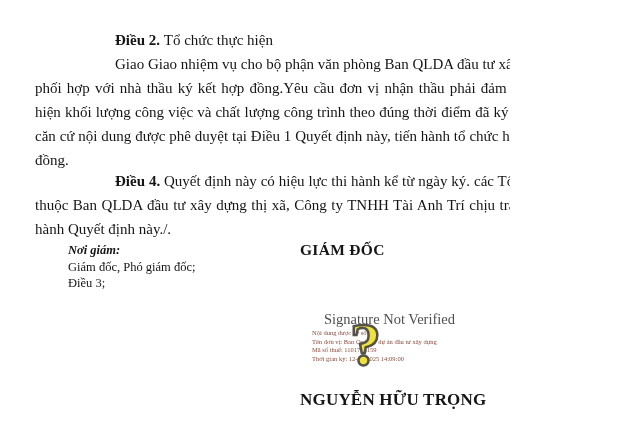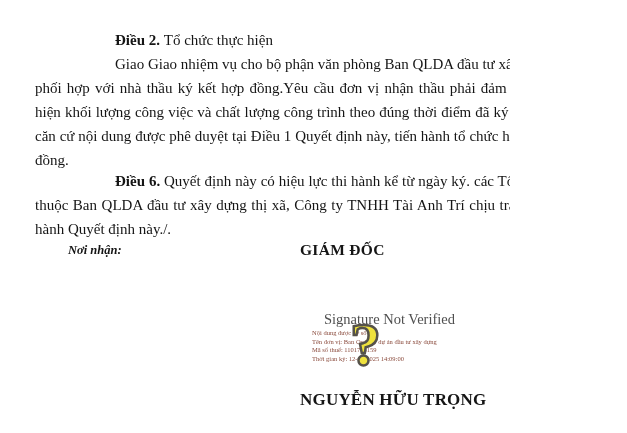--- a/index.html
+++ b/index.html
@@ -95,25 +95,27 @@
 <body>
 
 <div class="page">
 
   <div class="doc-block" id="article2-block">
     <div class="heading-line"><span class="b">Điều 2.</span>&nbsp;<span>Tổ chức thực hiện</span></div>
     <div class="para">Giao Giao nhiệm vụ cho bộ phận văn phòng Ban QLDA đầu tư xây dựng thị xã phối hợp với nhà thầu ký kết hợp đồng.Yêu cầu đơn vị nhận thầu phải đảm bảo bảo thực hiện khối lượng công việc và chất lượng công trình theo đúng thời điểm đã ký kết hợp đồng căn cứ nội dung được phê duyệt tại Điều 1 Quyết định này, tiến hành tổ chức hoàn thiện hợp đồng.</div>
   </div>
 
   <div class="doc-block" id="article3-block">
-    <div class="para"><span class="b">Điều 6.</span>&nbsp;<span>Quyết định này có hiệu lực thi hành kể từ ngày ký. các Tổ chuyên môn thuộc Ban QLDA đầu tư xây dựng thị xã, Công ty TNHH Tài Anh Trí chịu trách nhiệm thi hành Quyết định này./.</span></div>
+    <div class="para"><span class="b">Điều 4.</span>&nbsp;<span>Quyết định này có hiệu lực thi hành kể từ ngày ký. các Tổ chuyên môn thuộc Ban QLDA đầu tư xây dựng thị xã, Công ty TNHH Tài Anh Trí chịu trách nhiệm thi hành Quyết định này./.</span></div>
   </div>
 
   <div class="recipients">
-    <div class="label">Nơi nhận:</div>
+    <div class="label">Nơi giám:</div>
+    <div>Giám đốc, Phó giám đốc;</div>
+    <div>Điều 3;</div>
   </div>
 
   <div class="signer-col">
     <div class="signer-title">GIÁM ĐỐC</div>
   </div>
 
   <div class="stamp">
     <div class="stamp-status">Signature Not Verified</div>
     <div class="stamp-details">
       <div>Nội dung được ký số bởi:</div>

